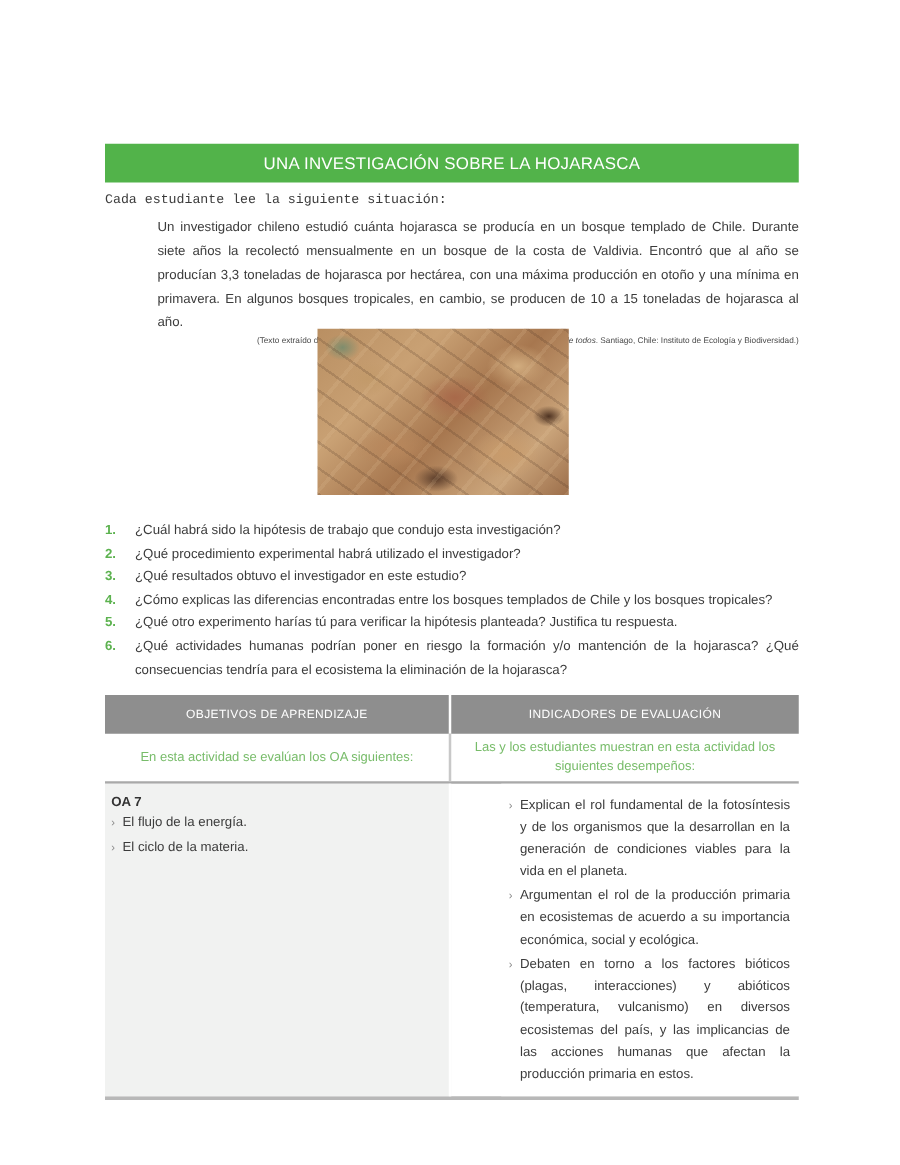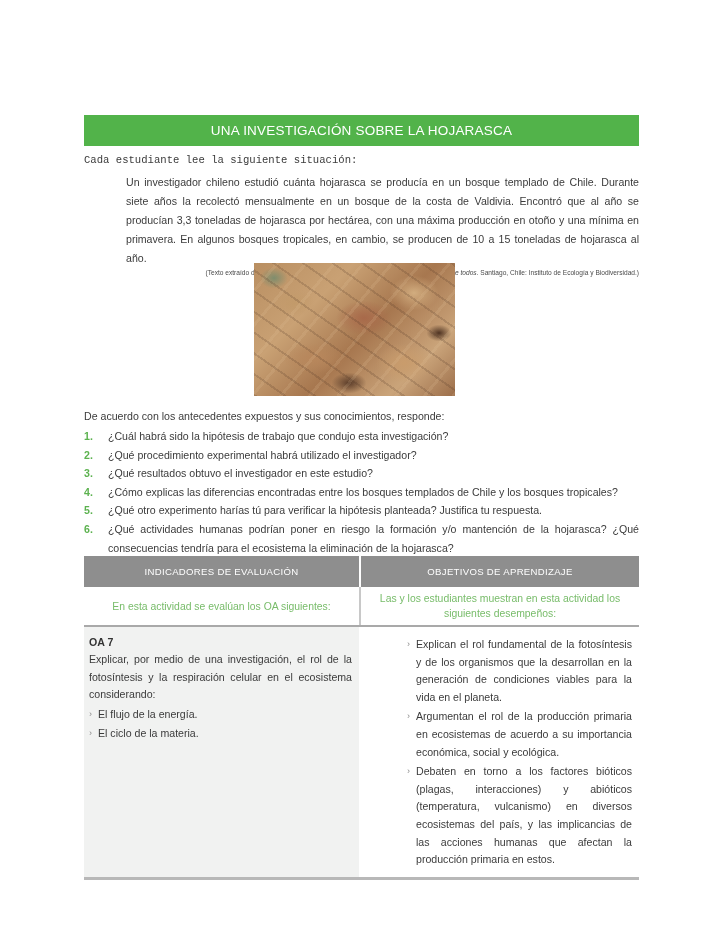--- a/index.html
+++ b/index.html
@@ -99,21 +99,20 @@
 
   <p class="intro">Cada estudiante lee la siguiente situación:</p>
 
   <p class="situation">Un investigador chileno estudió cuánta hojarasca se producía en un bosque templado de Chile. Durante siete años la recolectó mensualmente en un bosque de la costa de Valdivia. Encontró que al año se producían 3,3 toneladas de hojarasca por hectárea, con una máxima producción en otoño y una mínima en primavera. En algunos bosques tropicales, en cambio, se producen de 10 a 15 toneladas de hojarasca al año.</p>
 
   <p class="citation"><span>(Texto extraído de Hoffmann, A., &amp; Armesto, J. J. (2008). </span><em>Ecología: Conocer la casa de todos</em><span>. Santiago, Chile: Instituto de Ecología y Biodiversidad.)</span></p>
 
   <div class="photo"></div>
 
   <div class="questions-block">
-    <p class="q-lead">De acuerdo con los antecedentes expuestos y sus conocimientos, responde:</p>
     <div class="q-list">
       <div class="q-item">
         <span class="q-num">1.</span>
         <span class="q-text">¿Cuál habrá sido la hipótesis de trabajo que condujo esta investigación?</span>
       </div>
       <div class="q-item">
         <span class="q-num">2.</span>
         <span class="q-text">¿Qué procedimiento experimental habrá utilizado el investigador?</span>
       </div>
       <div class="q-item">
@@ -130,31 +129,30 @@
       </div>
       <div class="q-item">
         <span class="q-num">6.</span>
         <span class="q-text">¿Qué actividades humanas podrían poner en riesgo la formación y/o mantención de la hojarasca? ¿Qué consecuencias tendría para el ecosistema la eliminación de la hojarasca?</span>
       </div>
     </div>
   </div>
 
   <div class="table">
     <div class="t-head">
+      <div class="cell">OBJETIVOS DE APRENDIZAJE</div>
       <div class="cell">INDICADORES DE EVALUACIÓN</div>
-      <div class="cell">OBJETIVOS DE APRENDIZAJE</div>
     </div>
     <div class="t-sub">
       <div class="cell">En esta actividad se evalúan los OA siguientes:</div>
       <div class="cell">Las y los estudiantes muestran en esta actividad los siguientes desempeños:</div>
     </div>
     <div class="t-body">
       <div class="left">
         <p class="oa-code">OA 7</p>
-        <p class="oa-desc">Explicar, por medio de una investigación, el rol de la fotosíntesis y la respiración celular en el ecosistema considerando:</p>
         <div class="bullet">
           <span class="mark">›</span>
           <span class="txt">El flujo de la energía.</span>
         </div>
         <div class="bullet">
           <span class="mark">›</span>
           <span class="txt">El ciclo de la materia.</span>
         </div>
       </div>
       <div class="right">

